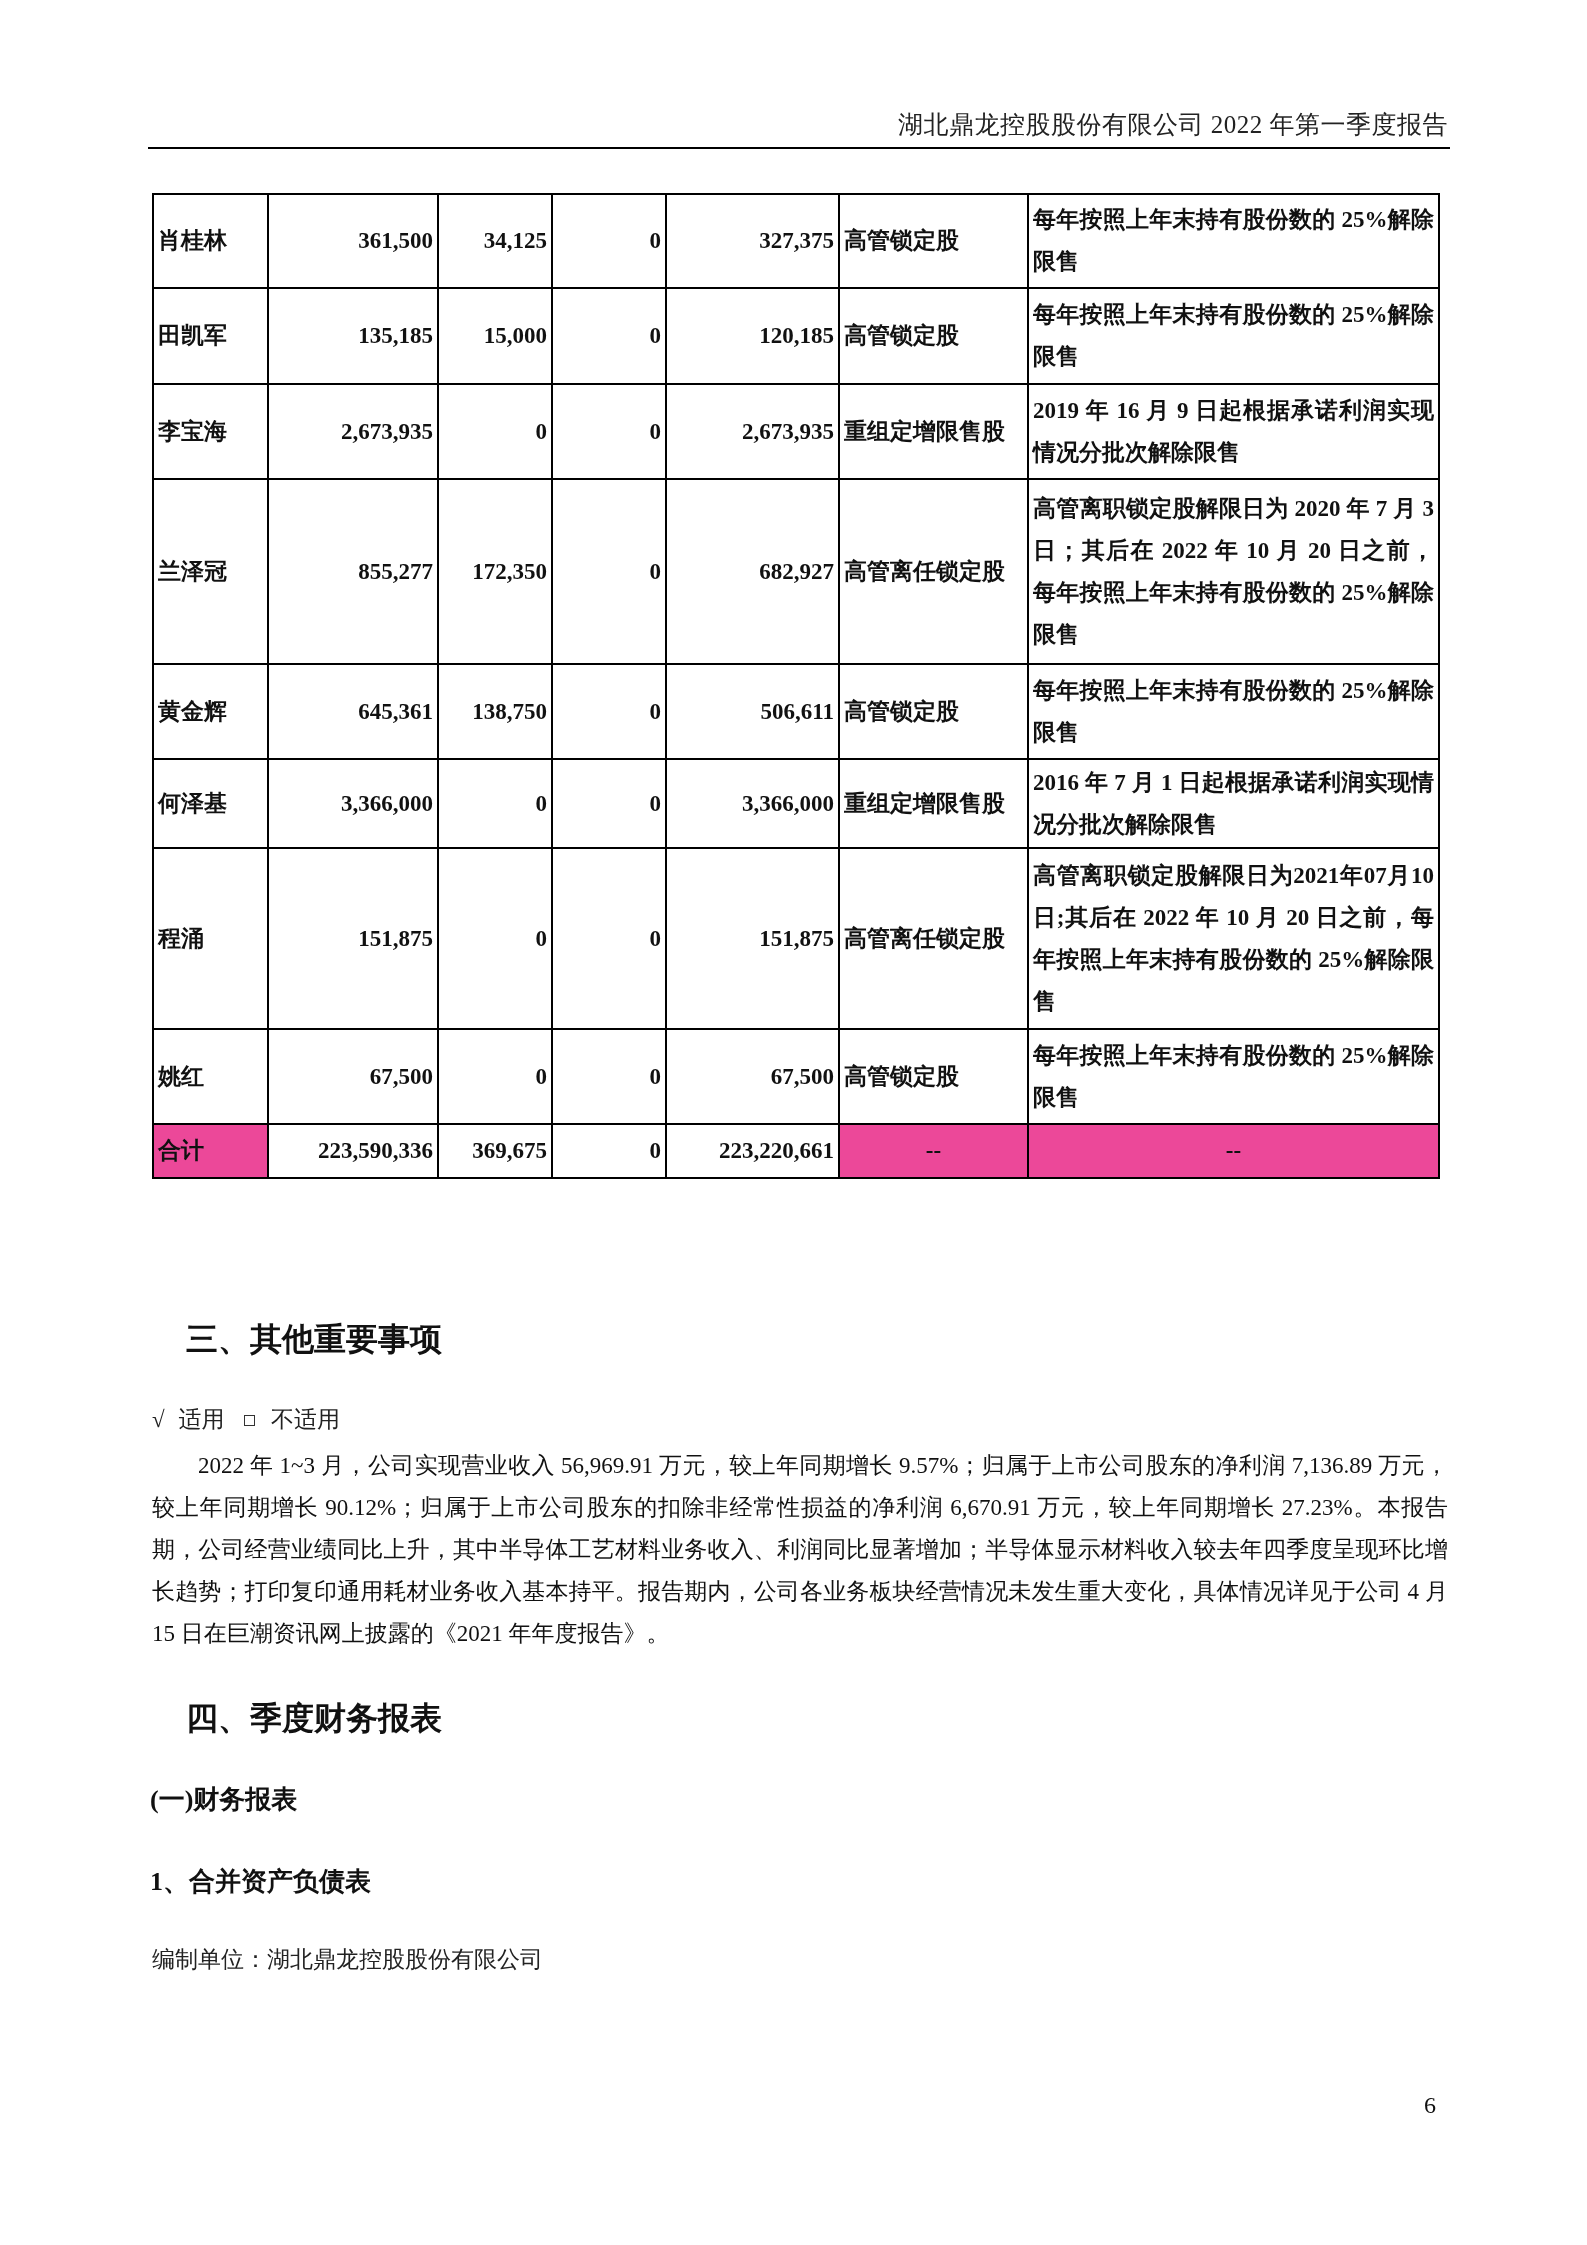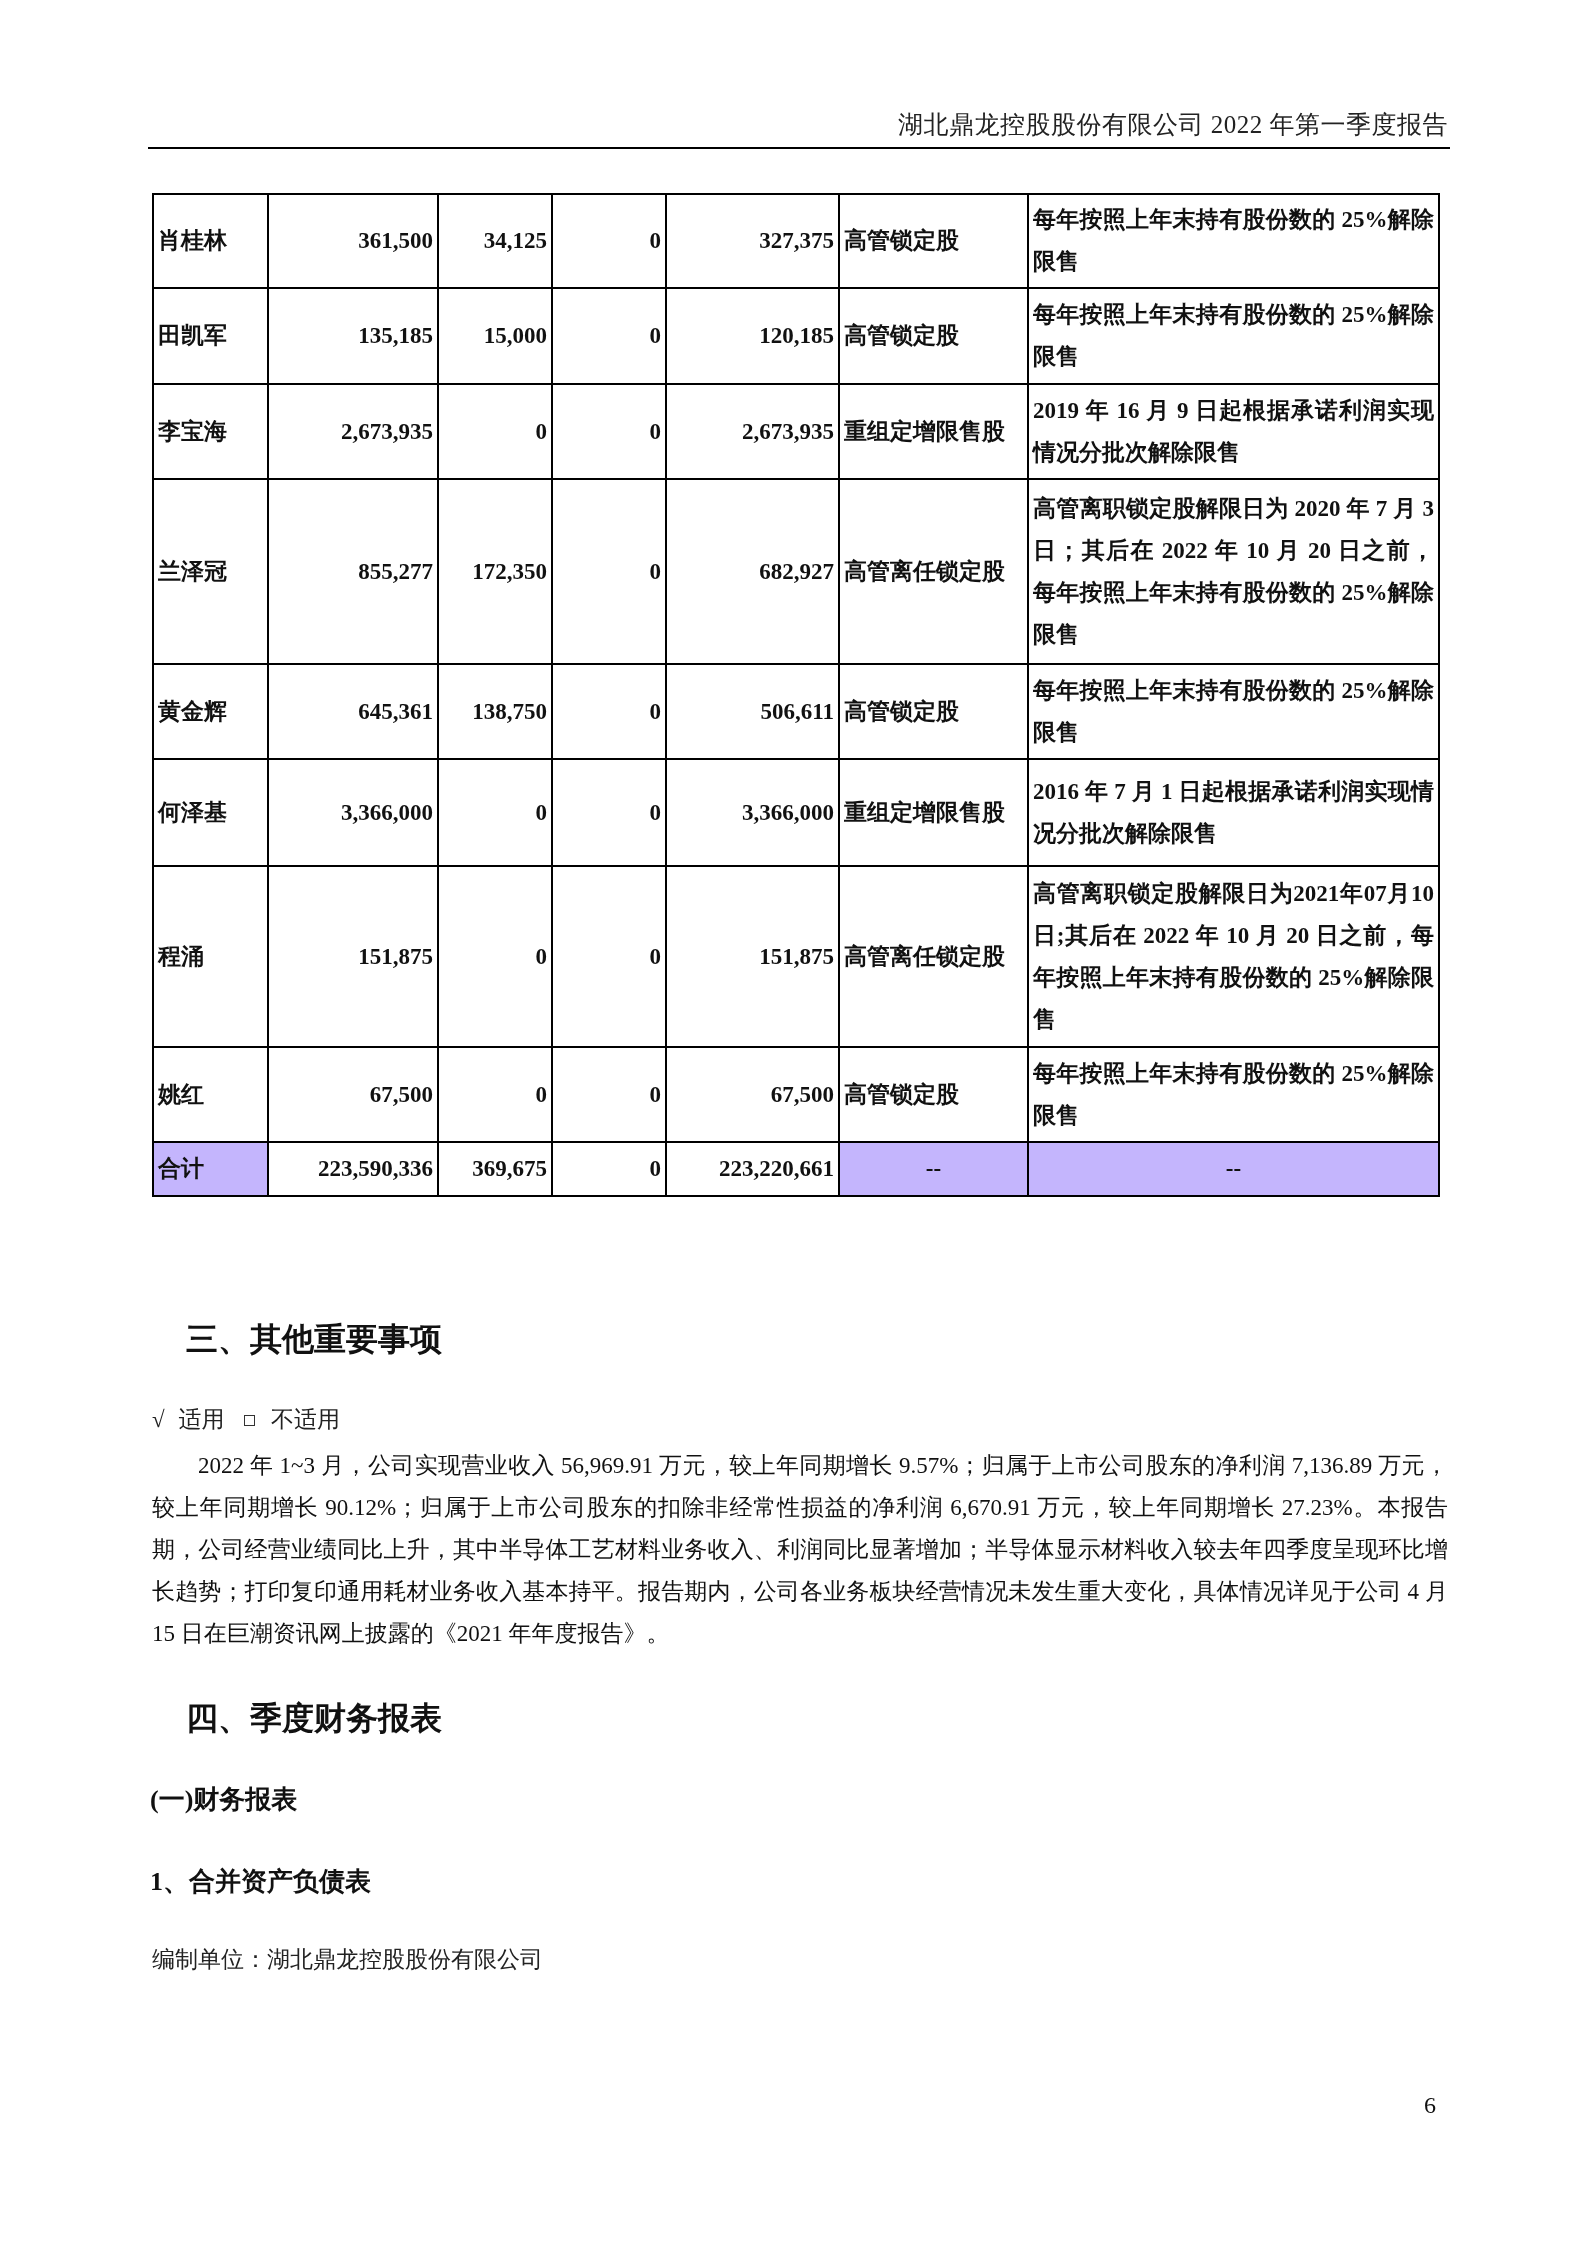--- a/index.html
+++ b/index.html
@@ -22,21 +22,21 @@
   }
   table.shares td {
     border: 2.5px solid #000; padding: 0 4px; vertical-align: middle;
     line-height: 42px; box-sizing: border-box;
   }
   td.name { text-align: left; padding-left: 4px; }
   td.num { text-align: right; padding-right: 2px; }
   td.type { text-align: left; padding-left: 3px; white-space: nowrap; }
   td.note { text-align: justify; padding-left: 4px; padding-right: 3px; }
   td.center { text-align: center; }
-  tr.total td.gray { background: #c4b5fd; }
+  tr.total td.gray { background: #ec4899; }
   .h1 {
     position: absolute; left: 152px; font-weight: bold; font-size: 32px;
     font-family: "DejaVu Sans", "Liberation Sans", sans-serif;
     margin-left: 34px;
   }
   .h2 {
     position: absolute; left: 150px; font-weight: bold; font-size: 26px;
     font-family: Liberation Serif, serif;
   }
   .applic {
@@ -113,21 +113,21 @@
     </tr>
     <tr style="height:95px">
       <td class="name">黄金辉</td>
       <td class="num">645,361</td>
       <td class="num">138,750</td>
       <td class="num">0</td>
       <td class="num">506,611</td>
       <td class="type">高管锁定股</td>
       <td class="note">每年按照上年末持有股份数的 25%解除限售</td>
     </tr>
-    <tr style="height:107px">
+    <tr style="height:89px">
       <td class="name">何泽基</td>
       <td class="num">3,366,000</td>
       <td class="num">0</td>
       <td class="num">0</td>
       <td class="num">3,366,000</td>
       <td class="type">重组定增限售股</td>
       <td class="note">2016 年 7 月 1 日起根据承诺利润实现情况分批次解除限售</td>
     </tr>
     <tr style="height:181px">
       <td class="name">程涌</td>

